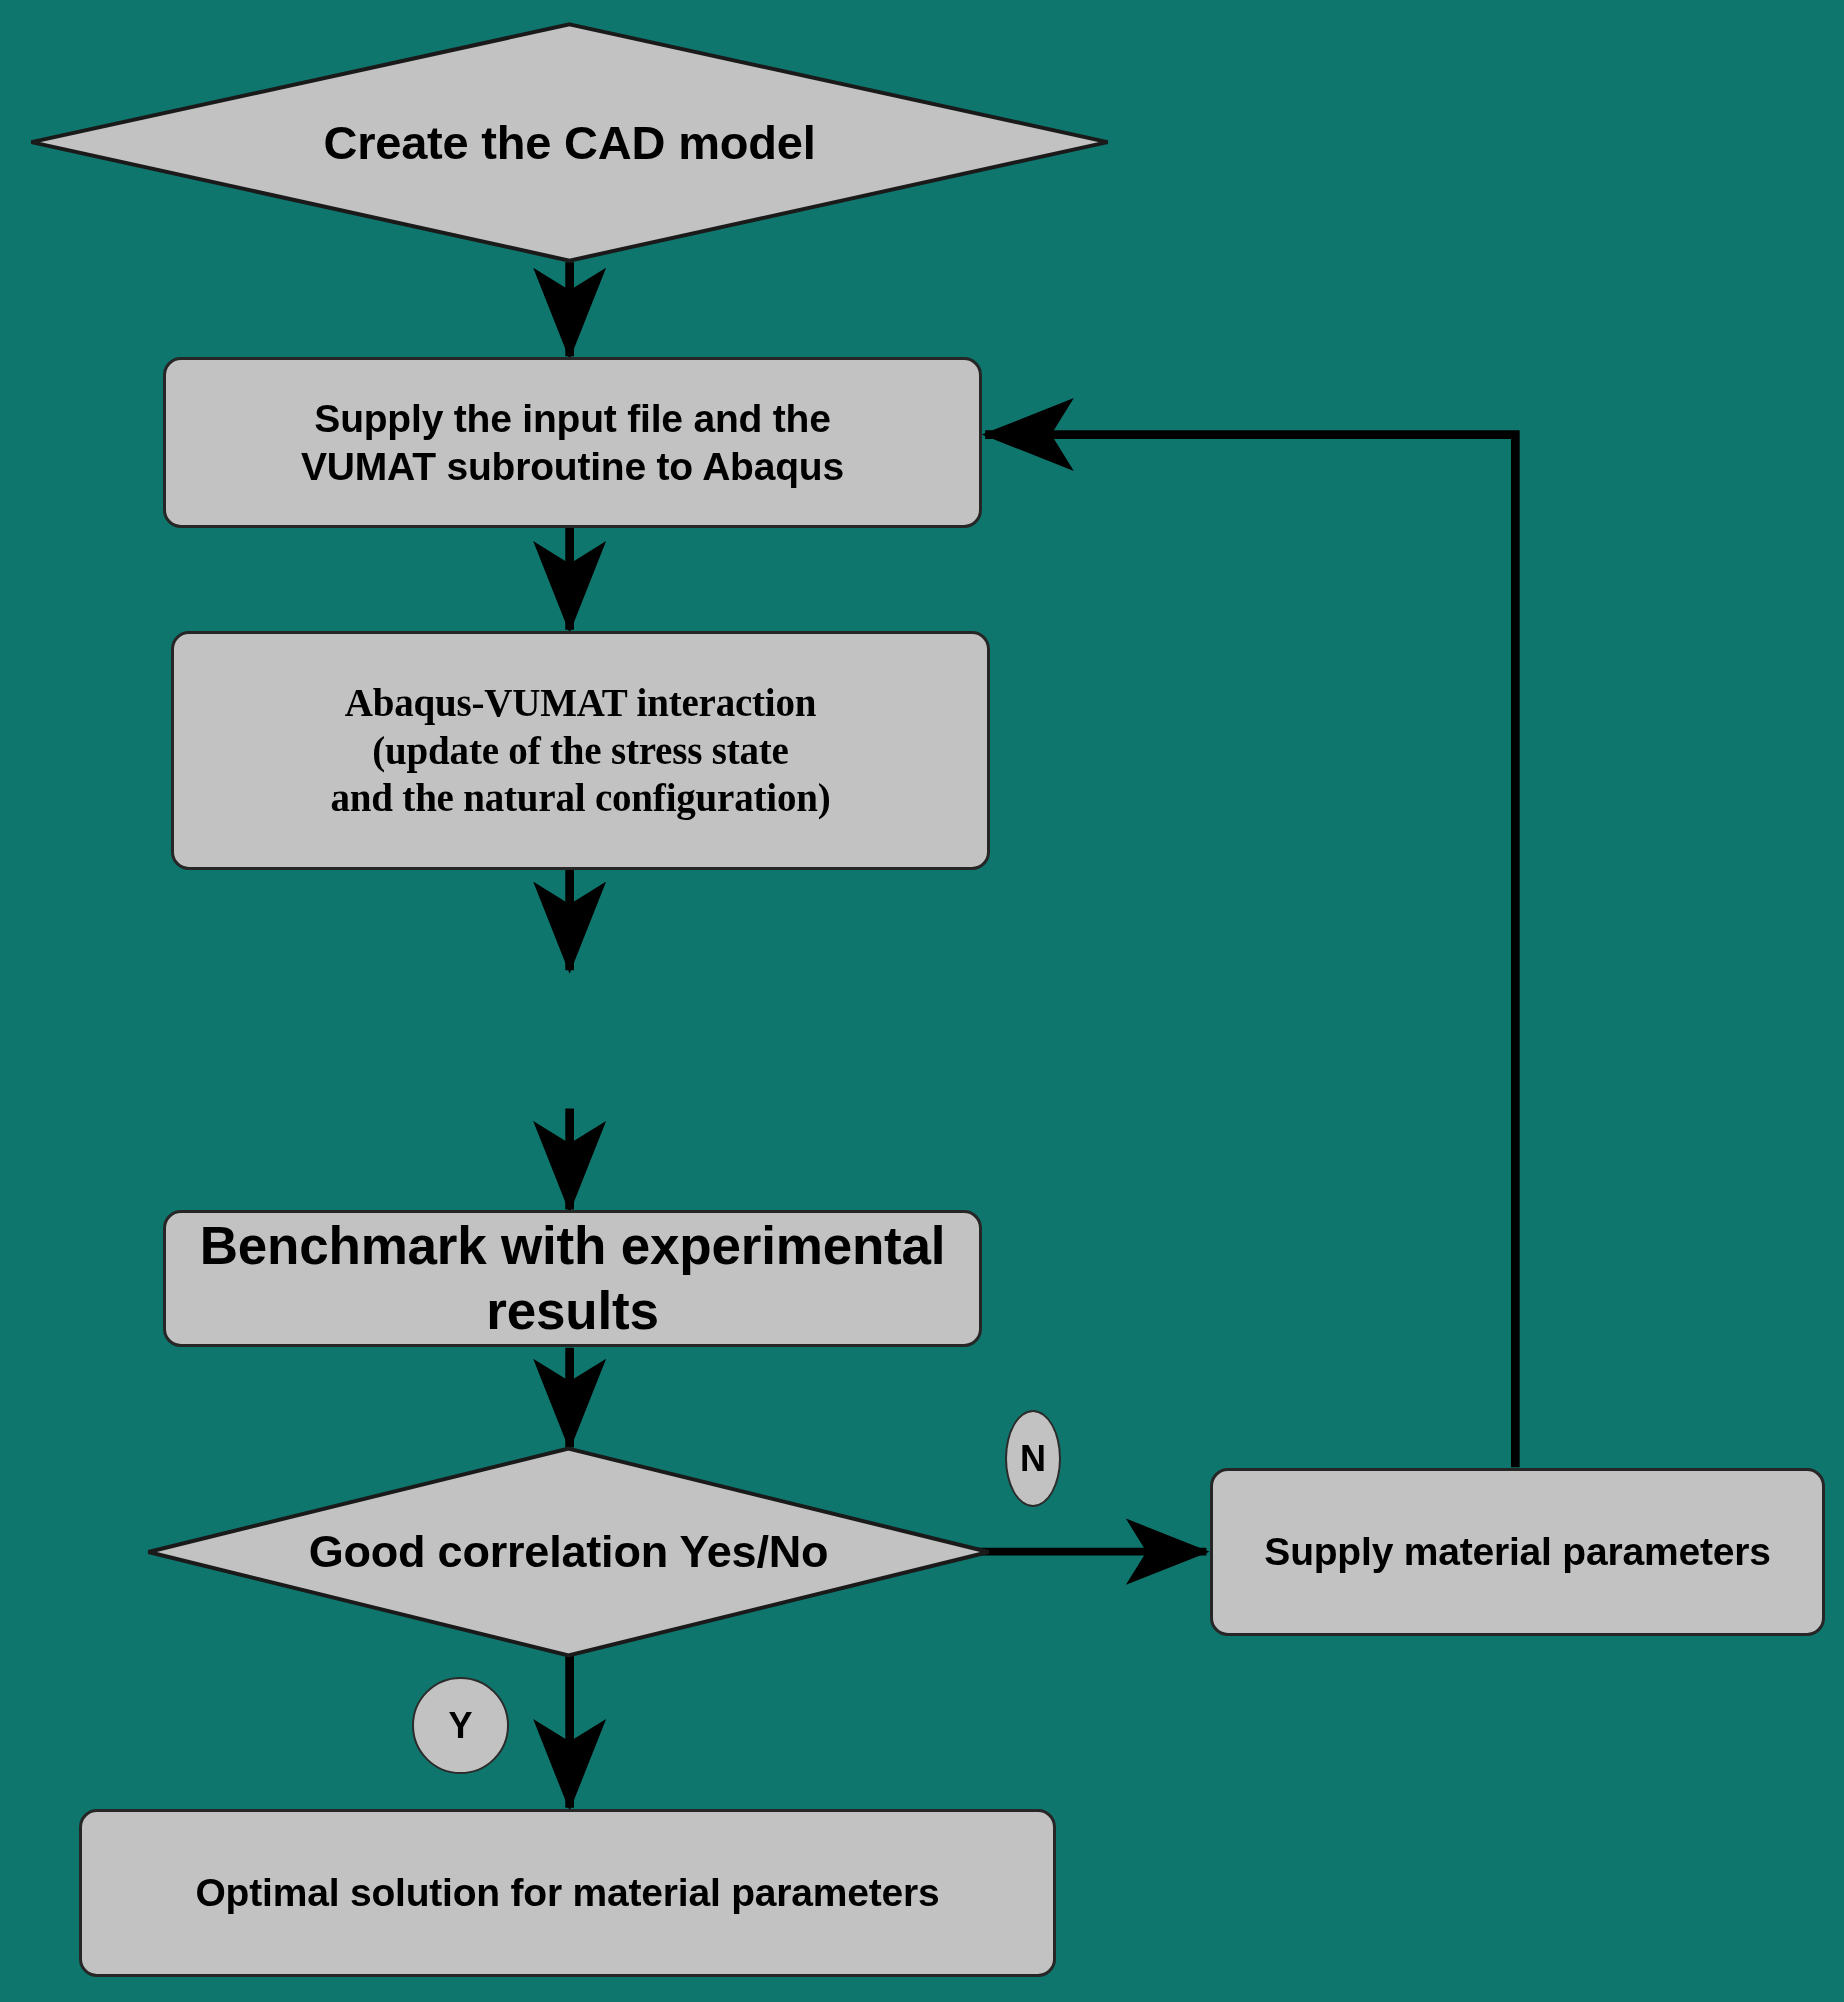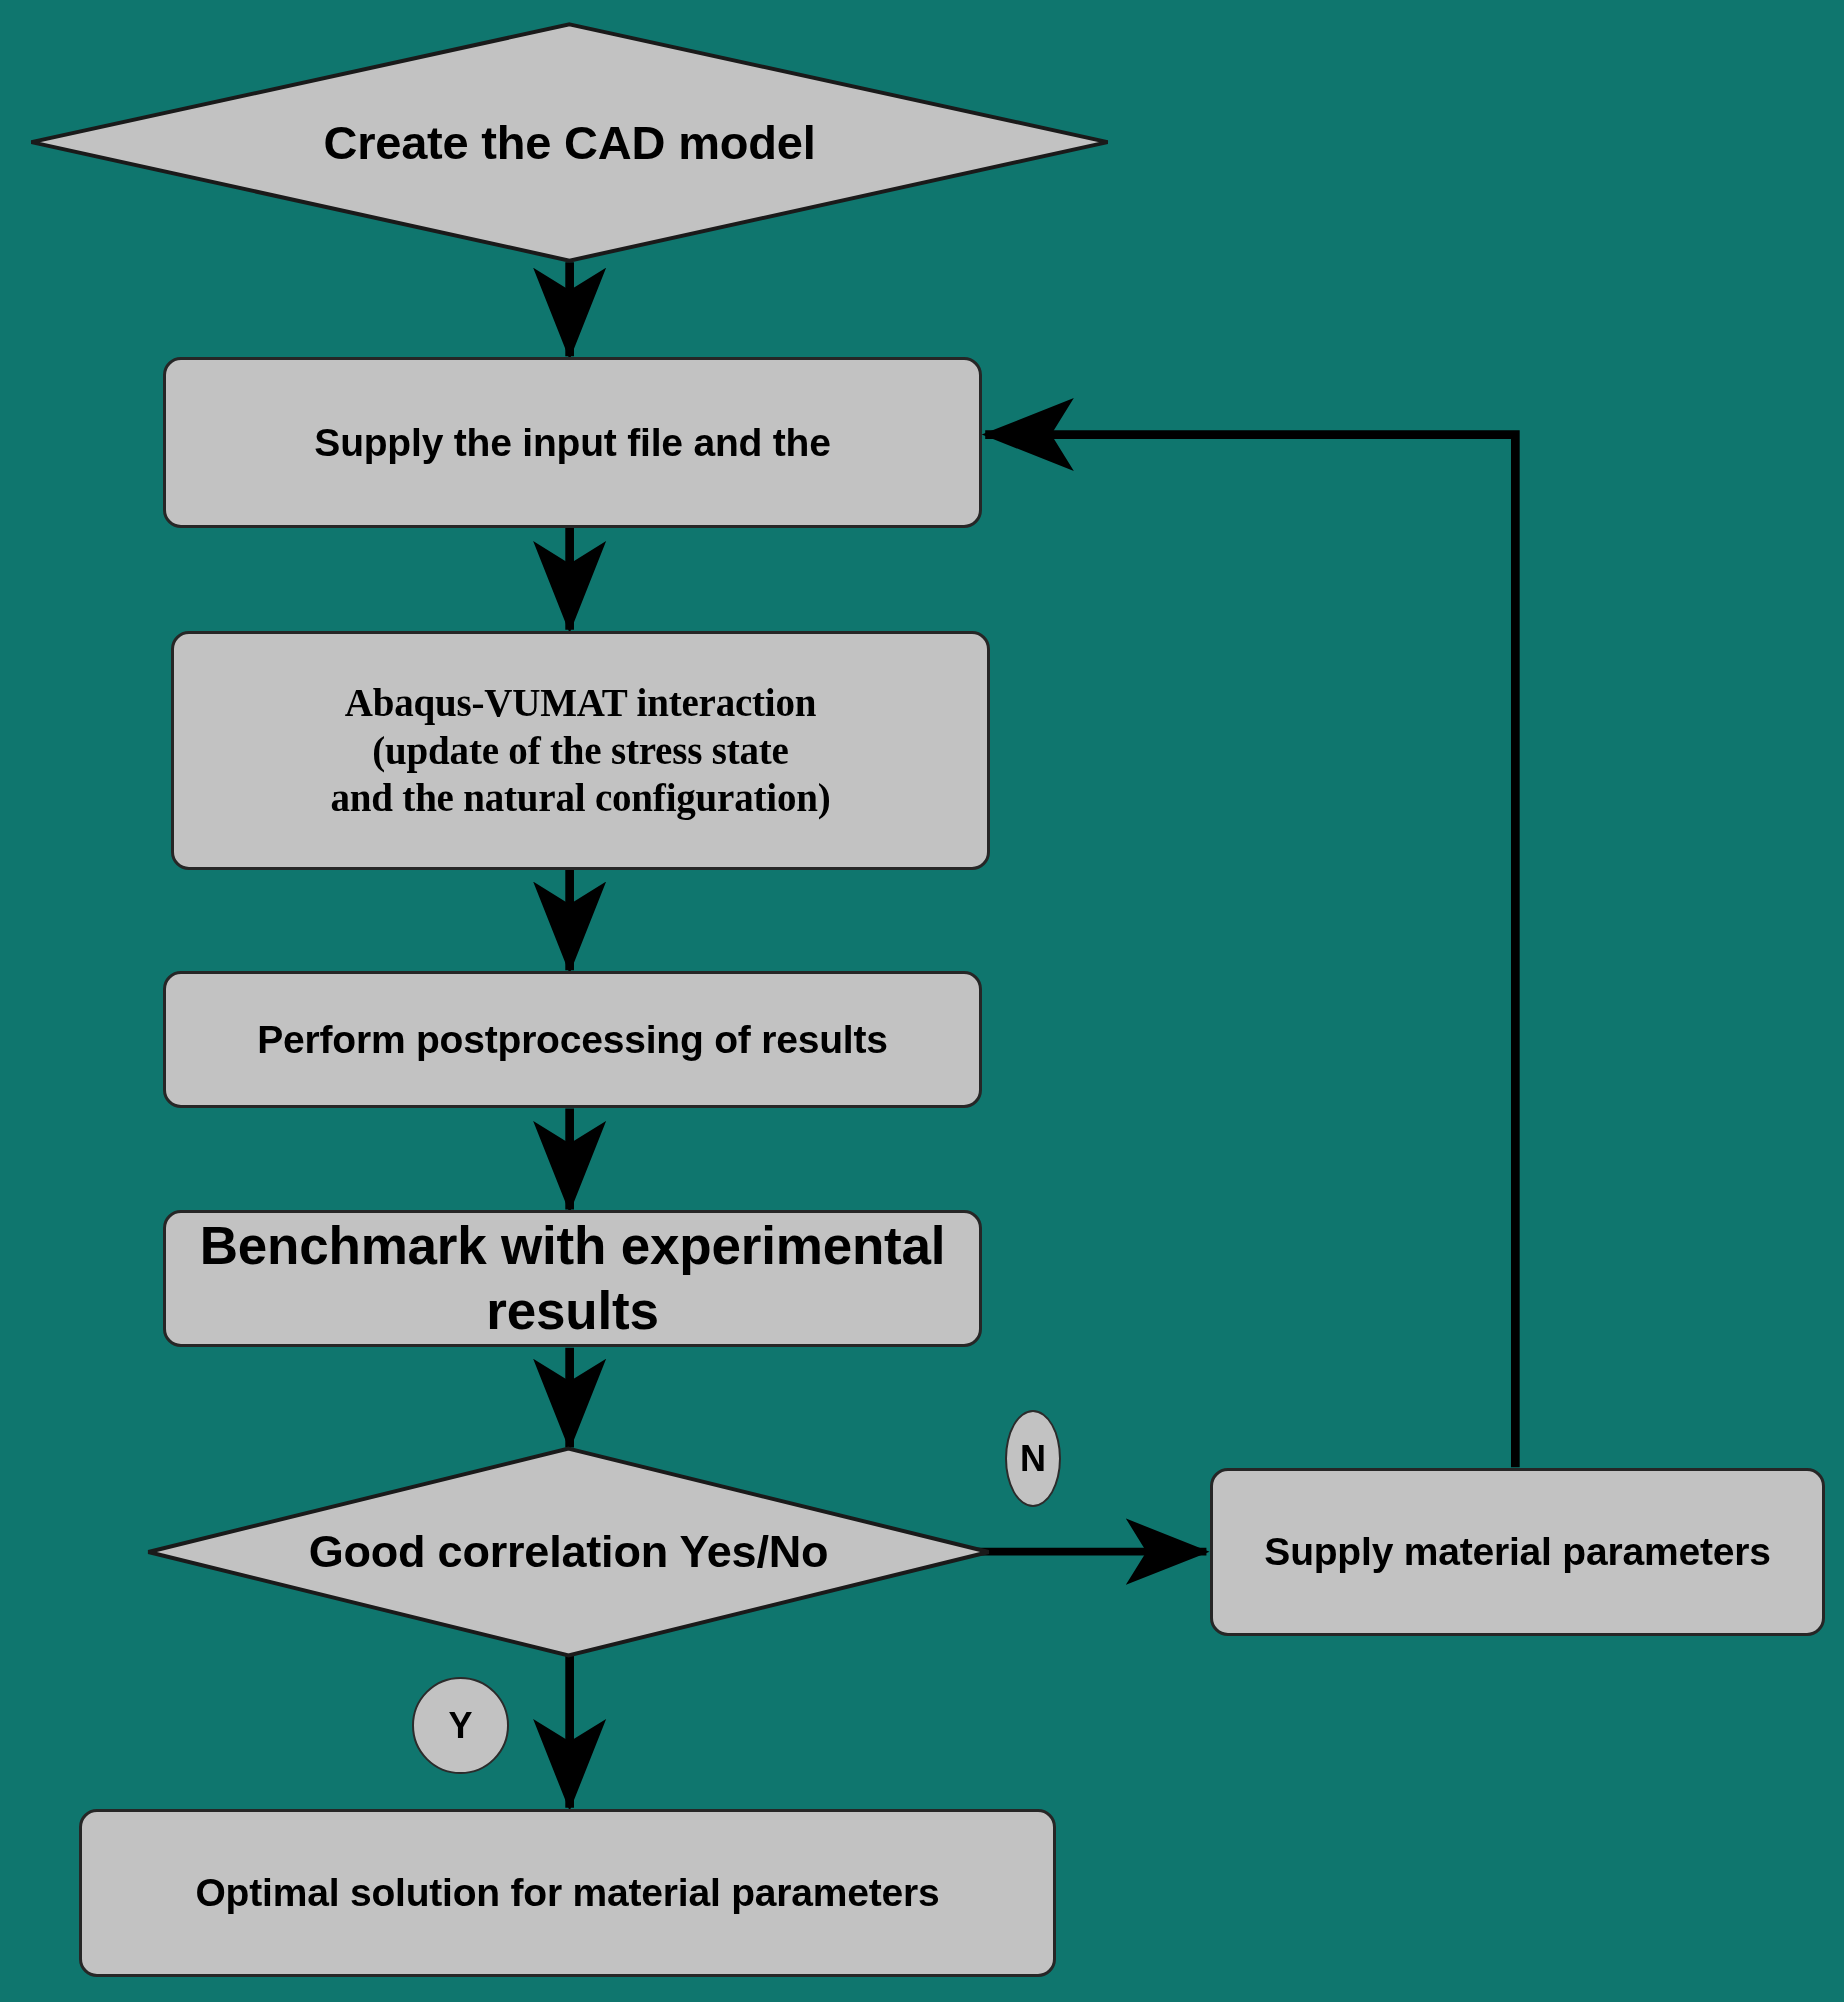--- a/index.html
+++ b/index.html
@@ -121,34 +121,32 @@
   <div class="diamond-wrap" style="left:29px; top:22px; width:1081px; height:241px;">
     <svg width="1081" height="241" viewBox="0 0 1368 305" xmlns="http://www.w3.org/2000/svg">
       <polygon points="684,3 1365,152 684,302 3,152" fill="#c2c2c2" stroke="#1a1a1a" stroke-width="5"></polygon>
     </svg>
     <div class="label t-start">Create the CAD model</div>
   </div>
 
   <div class="node proc-box t-supply" style="left:163px; top:357px; width:819px; height:171px;">
     <span class="label">
       <span>Supply the input file and the</span><br>
+      <span>VUMAT subroutine to Abaqus</span>
     </span>
   </div>
 
   <div class="node proc-box t-interact" style="left:171px; top:631px; width:819px; height:239px;font-family:Liberation Serif, serif;">
     <span class="label">
       <span>Abaqus-VUMAT interaction</span><br>
       <span>(update of the stress state</span><br>
       <span>and the natural configuration)</span>
     </span>
   </div>
 
-  <div class="node proc-box t-post" style="left:163px; top:971px; width:819px; height:137px;">
-    <span class="label">Perform postprocessing of results</span>
-  </div>
 
   <div class="node proc-box t-bench" style="left:163px; top:1210px; width:819px; height:137px;">
     <span class="label">Benchmark with experimental results</span>
   </div>
 
   <div class="diamond-wrap" style="left:146px; top:1446px; width:845px; height:212px;">
     <svg width="845" height="212" viewBox="0 0 1070 268" xmlns="http://www.w3.org/2000/svg">
       <polygon points="535,3 1067,134 535,265 3,134" fill="#c2c2c2" stroke="#1a1a1a" stroke-width="5"></polygon>
     </svg>
     <div class="label t-decide">Good correlation Yes/No</div>

